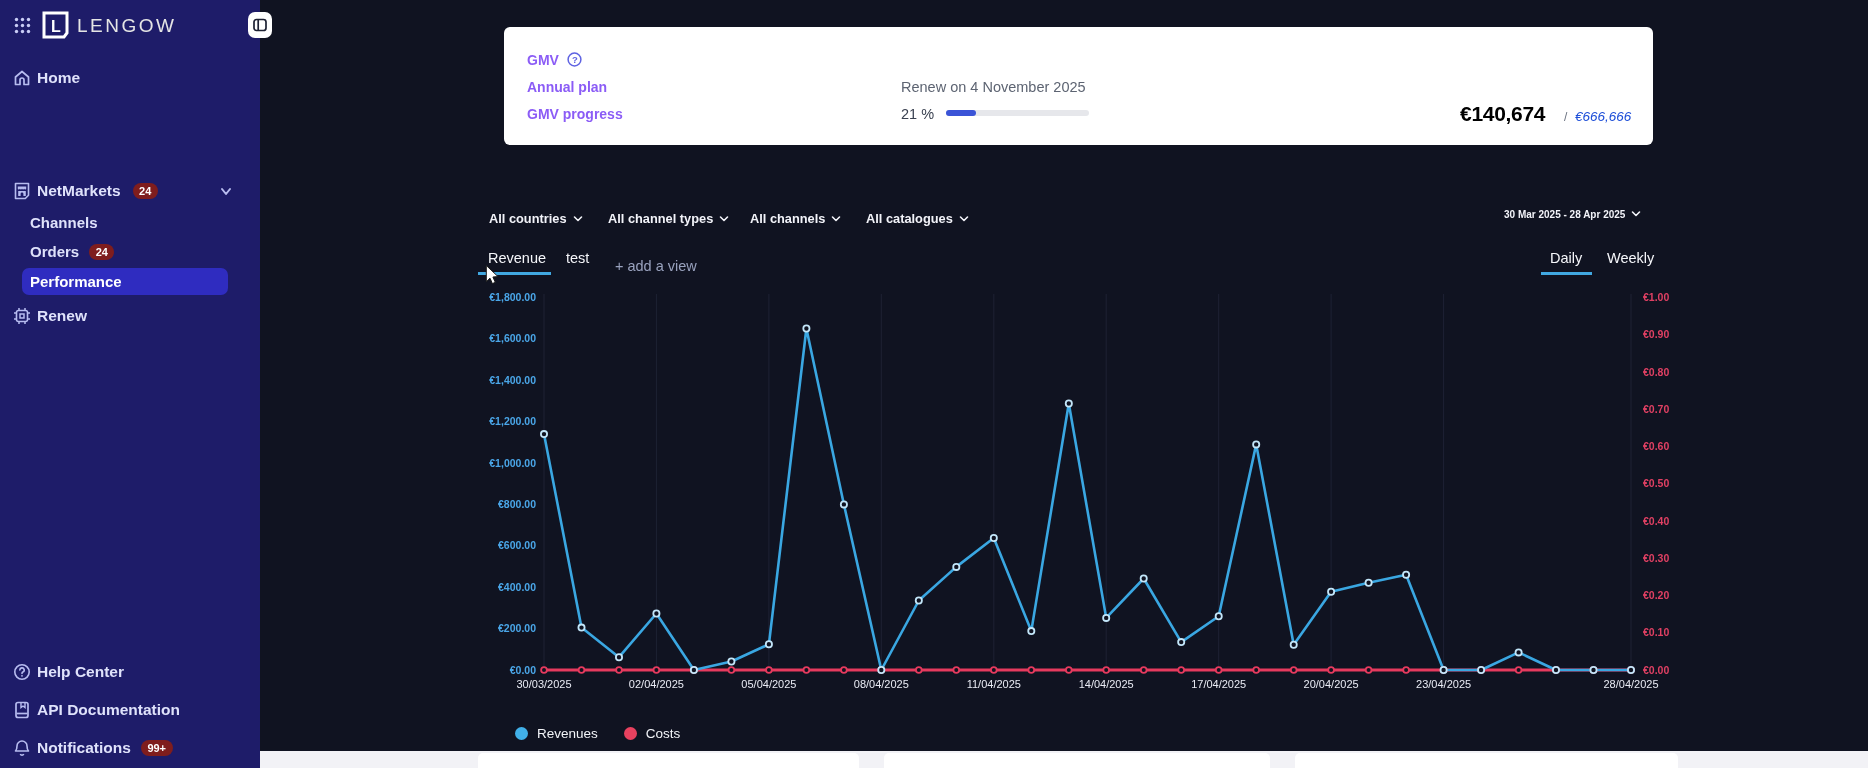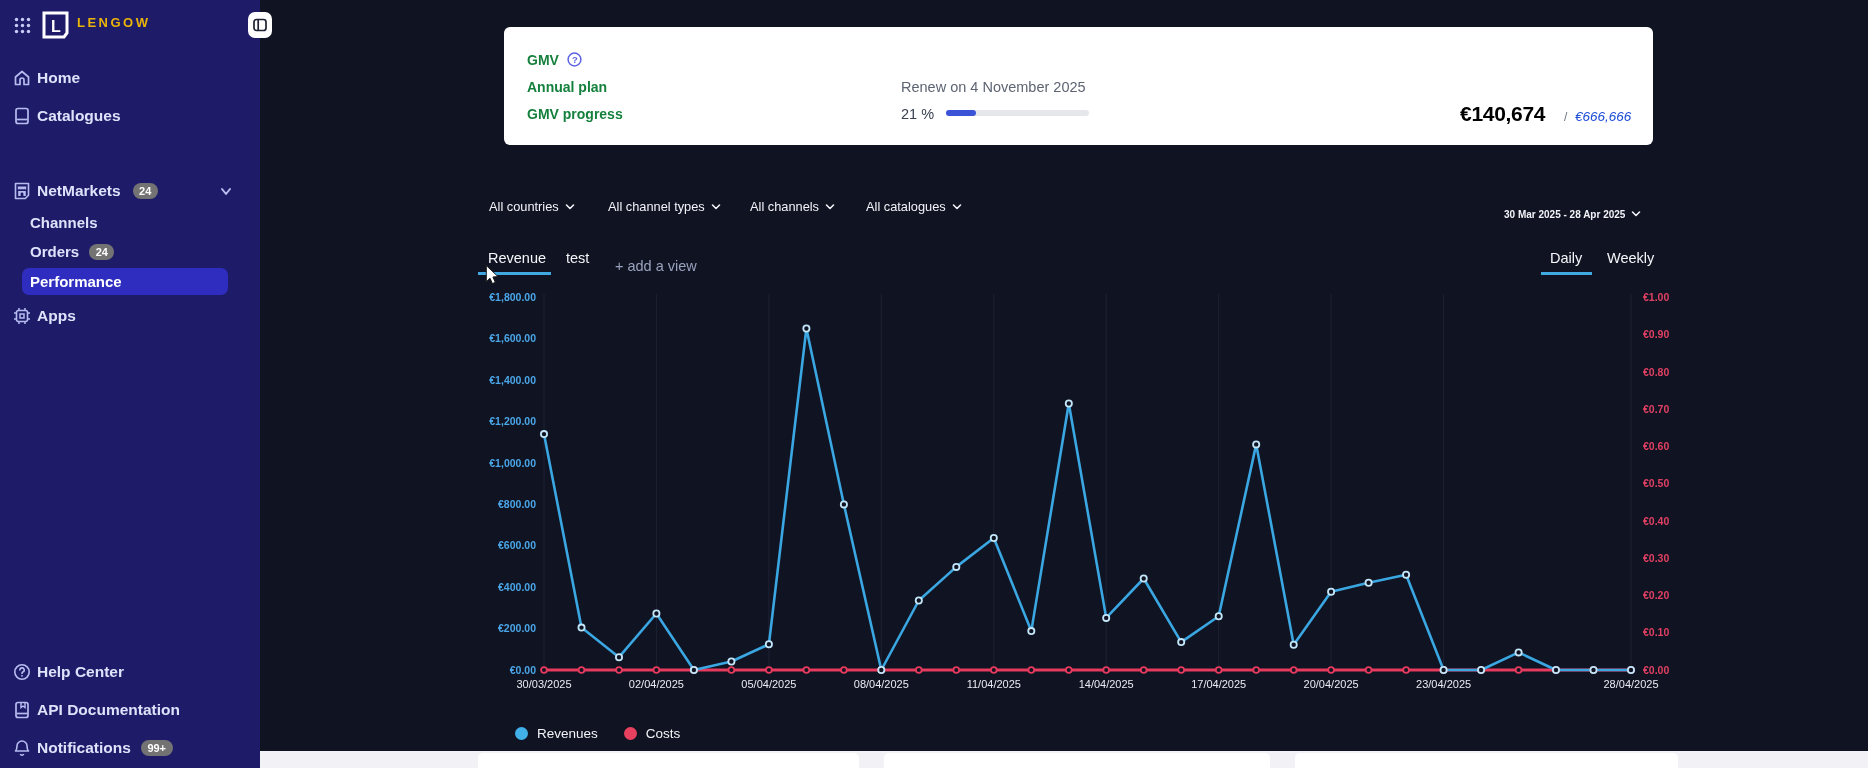--- a/index.html
+++ b/index.html
@@ -5,43 +5,43 @@
 * { margin:0; padding:0; box-sizing:border-box; }
 html,body { width:1868px; height:768px; overflow:hidden; background:#101321; font-family:"Liberation Sans", sans-serif; }
 #app { position:relative; width:1868px; height:768px; }
 
 
 #sidebar { position:absolute; left:0; top:0; width:260px; height:768px; background:#1e1c69; }
 .nav-item { position:absolute; left:0; width:308px; height:28px; display:flex; align-items:center; padding-left:37px; color:#dfe2fb; font-weight:bold; font-size:15.5px; }
 .nav-item .ic { position:absolute; left:13px; width:18px; height:18px; }
 .nav-item .lbl { }
 .sub-item { position:absolute; left:30px; color:#dfe2fb; font-weight:bold; font-size:15px; display:flex; align-items:center; }
-.badge { background:#737373; color:#fff; font-size:11px; font-weight:bold; border-radius:10px; padding:3px 6.5px 2px; margin-left:10px; line-height:1; }
+.badge { background:#7f1d1d; color:#fff; font-size:11px; font-weight:bold; border-radius:10px; padding:3px 6.5px 2px; margin-left:10px; line-height:1; }
 #perf-row { position:absolute; left:22px; top:268px; width:206px; height:27px; background:#2f2cc0; border-radius:7px; }
 #perf-row span { position:absolute; left:8px; top:5px; color:#fff; font-weight:bold; font-size:15px; }
 .chev { stroke:#b9bdf0; stroke-width:2; fill:none; stroke-linecap:round; stroke-linejoin:round; }
 
 
 #collapse-btn { position:absolute; left:248px; top:12px; width:24px; height:26px; background:#fff; border-radius:7px; z-index:5; display:flex; align-items:center; justify-content:center; }
 
 
 #main { position:absolute; left:260px; top:0; width:1608px; height:768px; background:#101321; }
 
 
 #gmv-card { position:absolute; left:244px; top:27px; width:1149px; height:118px; background:#ffffff; border-radius:6px; }
-#gmv-card .t-bold { color:#15803d; font-weight:bold; font-size:14px; position:absolute; }
+#gmv-card .t-bold { color:#8b5cf6; font-weight:bold; font-size:14px; position:absolute; }
 #gmv-card .t-gray { color:#5d6472; font-size:14.5px; position:absolute; }
 #gmv-bar { position:absolute; left:442px; top:83px; width:143px; height:6px; background:#e6e7eb; border-radius:3px; }
 #gmv-bar > div { width:30px; height:6px; background:#3b54d7; border-radius:3px; }
 #gmv-big { position:absolute; left:956px; top:75px; color:#000000; font-weight:bold; font-size:21px; letter-spacing:-0.3px; }
 #gmv-slash { position:absolute; left:1060px; top:83px; color:#6b7280; font-size:12px; }
 #gmv-target { position:absolute; left:1071px; top:82px; color:#1d4ed8; font-size:13.5px; font-style:italic; }
 
 
-.filter { position:absolute; top:199px; color:#f2f3f9; font-weight:normal; font-size:12.8px;text-align:center; }
+.filter { position:absolute; top:211px; color:#f2f3f9; font-weight:bold; font-size:12.8px;text-align:center; }
 .fchev { display:inline-block; margin-left:6px; }
 #daterange { position:absolute; top:209px; left:1244px; color:#f2f3f9; font-weight:bold; font-size:10px; }
 
 
 .tab { position:absolute; top:250px; color:#f5f6fa; font-size:14.5px; }
 #tab-underline { position:absolute; left:218px; top:271.5px; width:73px; height:3px; background:#41a8e1; }
 #daily-underline { position:absolute; left:1281px; top:271.5px; width:51px; height:3px; background:#41a8e1; }
 
 
 #legend { position:absolute; left:255px; top:726px; display:flex; align-items:center; color:#f2f4f8; font-size:13.5px; }
@@ -68,34 +68,27 @@
         <circle cx="2.5" cy="14.5" r="1.7"></circle>
           <circle cx="8.5" cy="14.5" r="1.7"></circle>
           <circle cx="14.5" cy="14.5" r="1.7"></circle>
       </g>
     </svg>
 
     <svg style="position:absolute;left:42px;top:11px" width="27" height="28" viewBox="0 0 27 28">
       <path d="M2 2 H25 V22 L22 26 H2 Z" fill="none" stroke="#ffffff" stroke-width="3"></path>
       <text x="9" y="20.5" fill="#ffffff" font-size="16" font-weight="bold" font-family="Liberation Sans">L</text>
     </svg>
-    <div style="position:absolute;left:77px;top:15px;color:#eab308;font-weight:bold;font-size:13px;letter-spacing:2.5px;">LENGOW</div>
+    <div style="position:absolute;left:77px;top:15px;color:#e5e5e5;font-weight:normal;font-size:19px;letter-spacing:2.5px;">LENGOW</div>
 
     <div class="nav-item" style="top:64px;">
       <svg class="ic" viewBox="0 0 18 18">
           <path d="M2.5 8 L9 2.5 L15.5 8 V15.5 H11 V11 a2 2 0 0 0 -4 0 V15.5 H2.5 Z" fill="none" stroke="#b7bcf0" stroke-width="1.7" stroke-linejoin="round"></path>
         </svg>
       <span class="lbl">Home</span>
-    </div>
-    <div class="nav-item" style="top:102px;">
-      <svg class="ic" viewBox="0 0 18 18">
-          <rect x="3" y="1.5" width="12" height="15" rx="2" fill="none" stroke="#b7bcf0" stroke-width="1.7"></rect>
-          <path d="M3.5 12.5 H14.5" stroke="#b7bcf0" stroke-width="1.7"></path>
-        </svg>
-      <span class="lbl">Catalogues</span>
     </div>
     <div class="nav-item" style="top:177px;">
       <svg class="ic" viewBox="0 0 18 18">
           <path d="M2.5 1.5 h13 v11.8 l-3.2 3.2 h-9.8 z" fill="none" stroke="#b7bcf0" stroke-width="1.6" stroke-linejoin="round"></path>
           <path d="M4.8 4.5 h8.4 v2.2 l-1.05 1 l-1.05 -1 l-1.05 1 l-1.05 -1 l-1.05 1 l-1.05 -1 l-1.05 1 l-1.05 -1 z" fill="#b7bcf0" stroke="none"></path>
           <path d="M5.2 14 v-5 h7.6 v5 h-2.4 v-2.2 a1.4 1.4 0 0 0 -2.8 0 v2.2 z" fill="#b7bcf0" stroke="none"></path>
         </svg>
       <span class="lbl">NetMarkets</span>
       <span class="badge" style="margin-left:12px">24</span>
       <svg style="position:absolute;left:220px" width="12" height="12" viewBox="0 0 12 12">
@@ -106,21 +99,21 @@
     <div class="sub-item" style="top:243px;">Orders <span class="badge">24</span></div>
     <div id="perf-row">
         <span>Performance</span>
       </div>
     <div class="nav-item" style="top:302px;">
       <svg class="ic" viewBox="0 0 18 18">
           <rect x="3.5" y="3.5" width="11" height="11" rx="2" fill="none" stroke="#b7bcf0" stroke-width="1.6"></rect>
           <rect x="7" y="7" width="4" height="4" fill="none" stroke="#b7bcf0" stroke-width="1.5"></rect>
           <path d="M6 1 v2 M12 1 v2 M6 15 v2 M12 15 v2 M1 6 h2 M1 12 h2 M15 6 h2 M15 12 h2" stroke="#b7bcf0" stroke-width="1.5"></path>
         </svg>
-      <span class="lbl">Apps</span>
+      <span class="lbl">Renew</span>
     </div>
 
     <div class="nav-item" style="top:696px;">
       <svg class="ic" viewBox="0 0 18 18">
           <rect x="3" y="1.5" width="12" height="15" rx="2" fill="none" stroke="#b7bcf0" stroke-width="1.7"></rect>
           <path d="M3.5 12.5 H14.5" stroke="#b7bcf0" stroke-width="1.7"></path>
           <path d="M8 1.5 v5 l2 -1.5 l2 1.5 v-5" fill="none" stroke="#b7bcf0" stroke-width="1.4"></path>
         </svg>
       <span class="lbl">API Documentation</span>
     </div>

